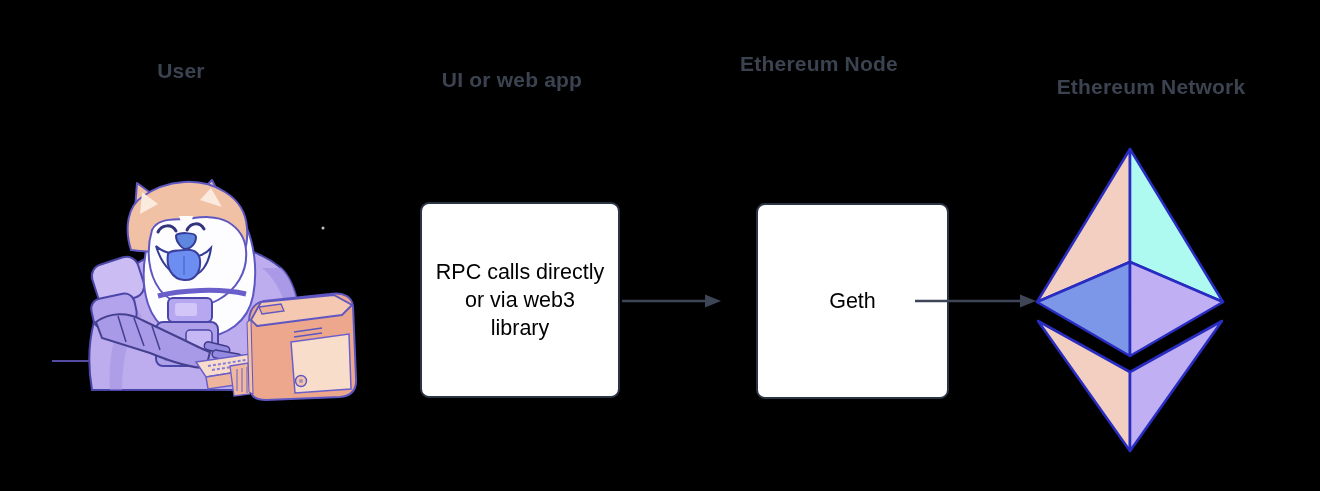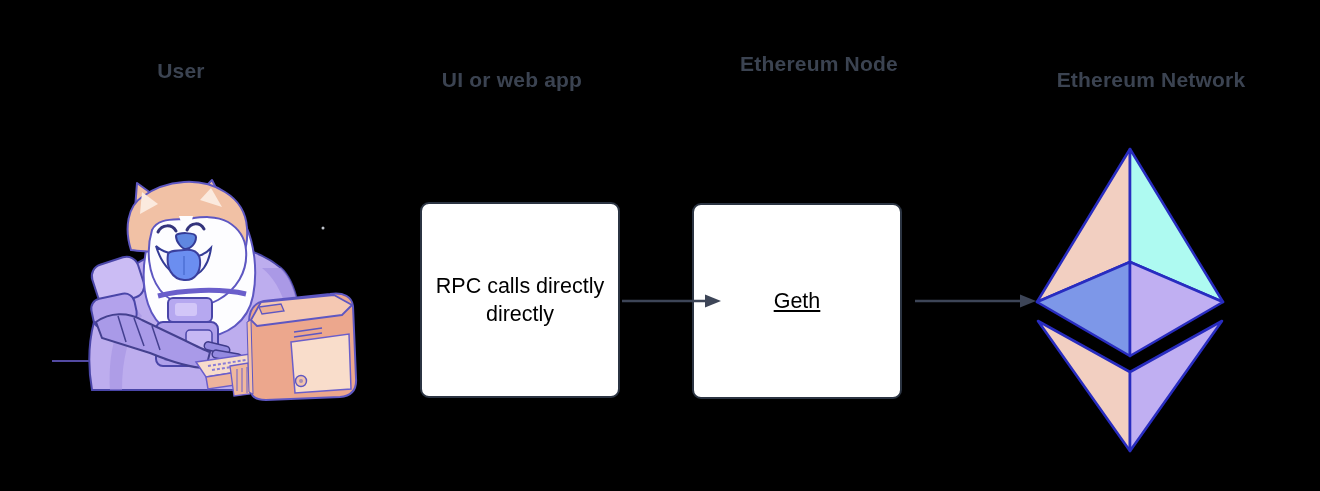--- a/index.html
+++ b/index.html
@@ -20,27 +20,28 @@
   .abs { position:absolute; }
   svg { display:block; }
   .eth-face { stroke:#282cc0; stroke-width:2.6; stroke-linejoin:round; }
 </style>
 </head>
 <body>
 
 <div class="col-label" style="left:81px; top:59px; width:200px;">User</div>
 <div class="col-label" style="left:412px; top:68px; width:200px;">UI or web app</div>
 <div class="col-label" style="left:719px; top:52px; width:200px;">Ethereum Node</div>
-<div class="col-label" style="left:1041px; top:68px; width:220px;">Ethereum Network</div>
+<div class="col-label" style="left:1041px; top:75px; width:220px;">Ethereum Network</div>
 
 <div class="flow-box" style="left:420px; top:202px; width:200px; height:196px; padding:0 8px;">
   <div>RPC calls directly</div>
-  <div>directly</div>
+  <div>or via web3</div>
+  <div>library</div>
 </div>
-<div class="flow-box" style="left:692px; top:203px; width:210px; height:196px;text-decoration:underline;">
+<div class="flow-box" style="left:756px; top:203px; width:193px; height:196px;">
   <div>Geth</div>
 </div>
 
 <svg class="abs" style="left:0; top:0;" width="1320" height="491" viewBox="0 0 1320 491">
   <g>
     <line x1="622" y1="301" x2="706" y2="301" stroke="#3d4557" stroke-width="2.5"></line>
     <polygon points="705,294.5 721,301 705,307.5" fill="#3d4557"></polygon>
   </g>
   <g>
     <line x1="915" y1="301" x2="1021" y2="301" stroke="#3d4557" stroke-width="2.5"></line>

